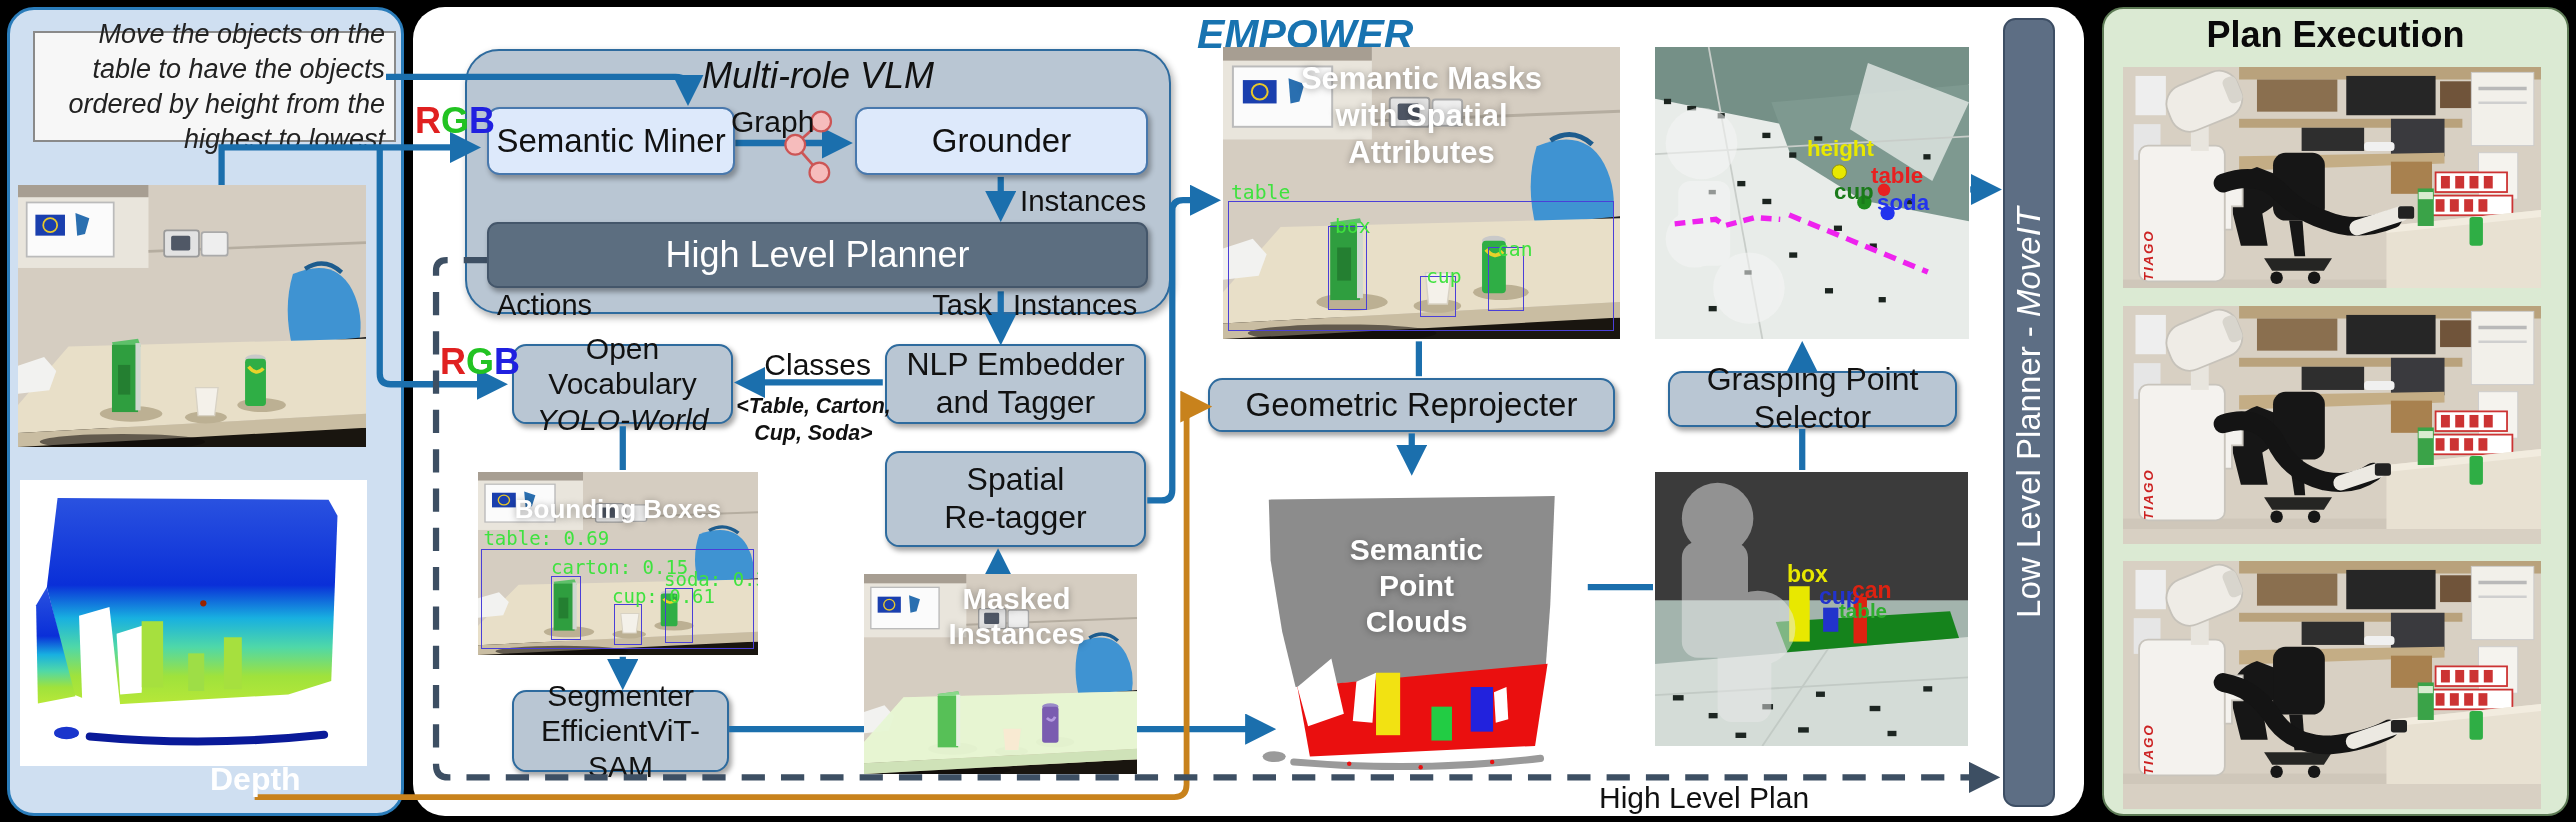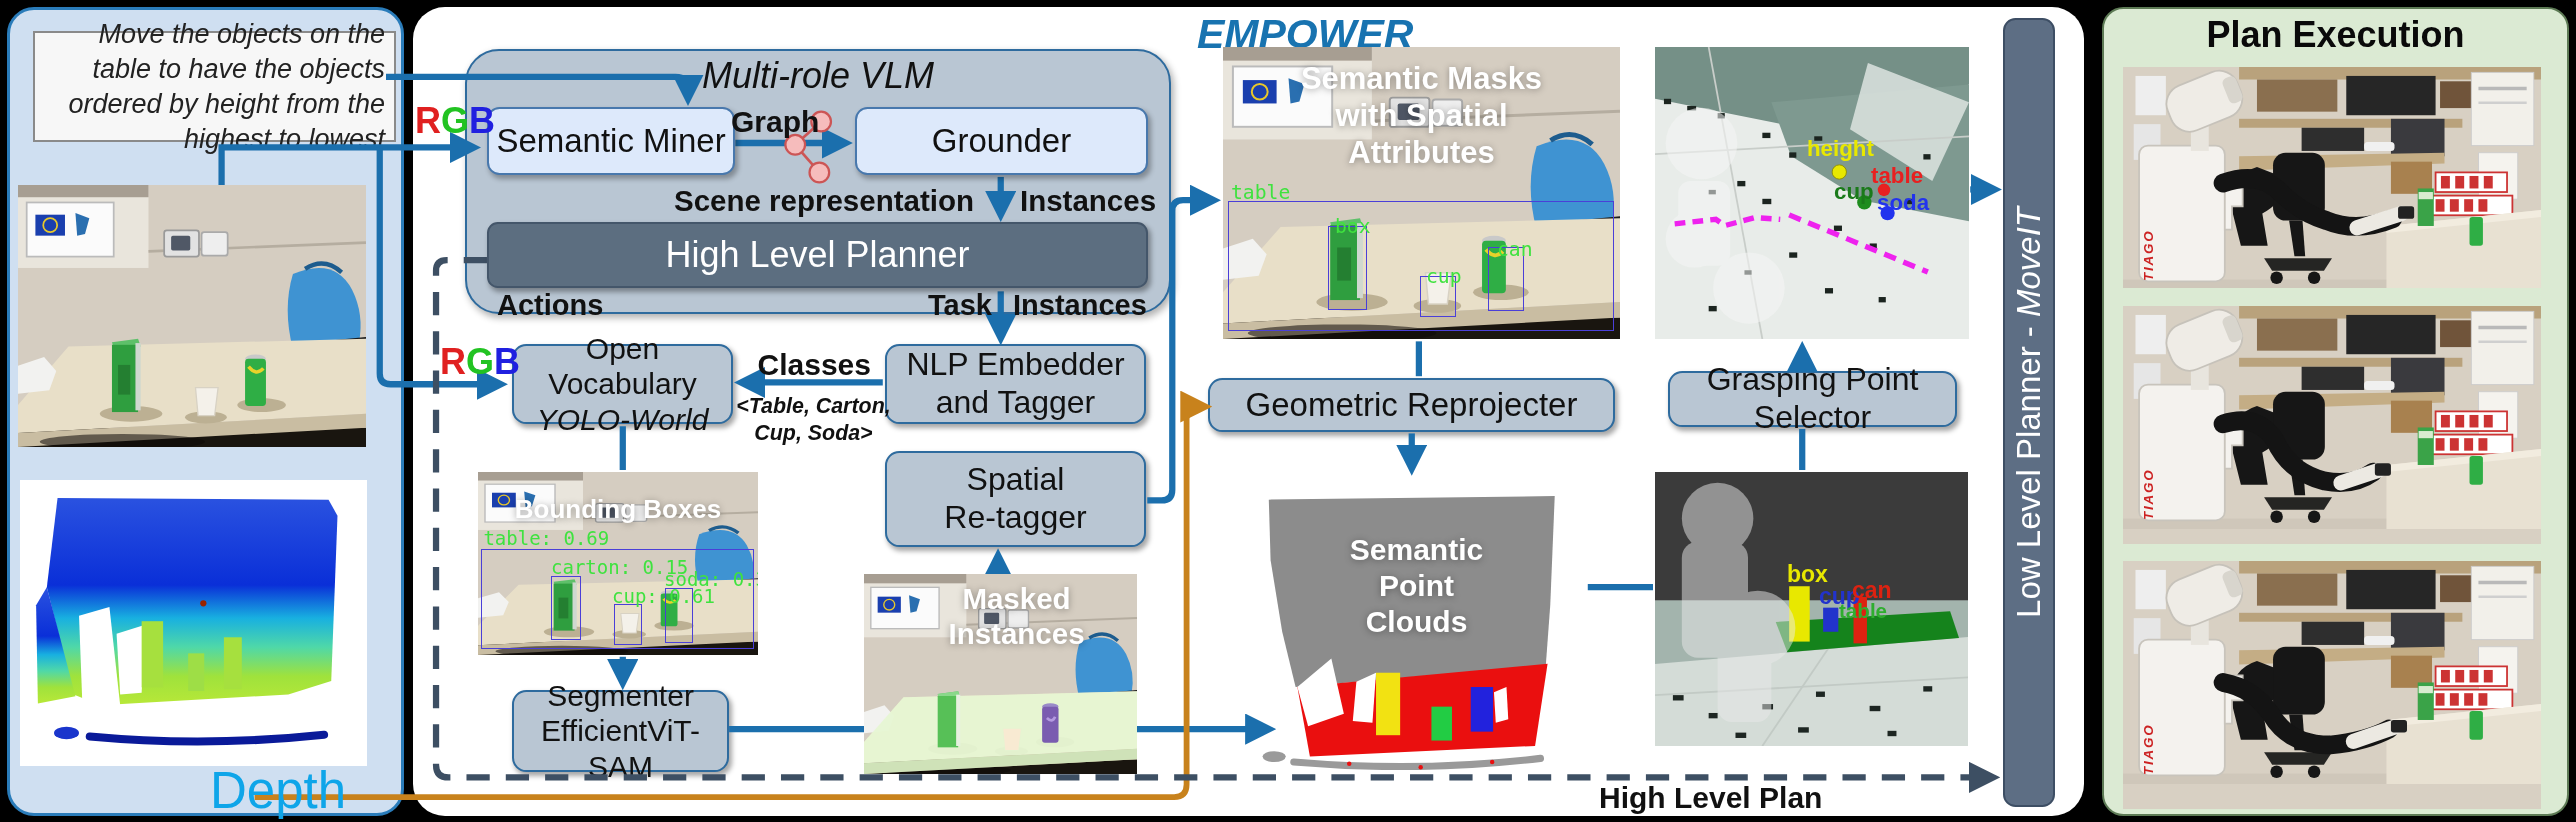--- a/index.html
+++ b/index.html
@@ -14,21 +14,21 @@
 #instruction-box{left:23px;top:21.4px;width:363px;height:111px;background:#f7f7f7;border:2.7px solid #8a8a8a;
   font-style:italic;font-size:27px;line-height:1.3;color:#222;display:flex;align-items:center;justify-content:center;text-align:right;padding:3.6px 9px}
 .gbox{position:absolute;background:#b9c6d3;border:2.7px solid #2e6b9e;border-radius:14.3px;color:#111;
   display:flex;flex-direction:column;align-items:center;justify-content:center;text-align:center;line-height:1.18;
   box-shadow:2.7px 3.6px 5.4px rgba(0,0,0,.35)}
 .lbox{position:absolute;background:#dde9fb;border:2.7px solid #4878ad;border-radius:12.5px;color:#111;
   display:flex;align-items:center;justify-content:center;text-align:center;box-shadow:2.7px 3.6px 5.4px rgba(0,0,0,.30)}
 #vlm-container{left:465px;top:49px;width:706px;height:265px;background:#b9c6d3;border:2.7px solid #2e6b9e;border-radius:34px;z-index:1;box-shadow:2.7px 3.6px 7.1px rgba(0,0,0,.3)}
 #hlp-box{left:487px;top:222px;width:661px;height:66px;background:#5c6e80;border:2.7px solid #44566a;border-radius:10.7px;color:#fff;
   display:flex;align-items:center;justify-content:center;font-size:36px;box-shadow:2.7px 3.6px 5.4px rgba(0,0,0,.35)}
-.blabel{position:absolute;font-weight:bold;color:#111}
+.blabel{position:absolute;font-weight:normal;color:#111}
 .rgb{position:absolute;font-weight:bold;font-size:36px;z-index:4}
 .rgb .r{color:#e02020}.rgb .g{color:#22c322}.rgb .b{color:#2020e0}
 .z3{z-index:3}
 .scene{position:absolute;overflow:hidden;z-index:3}
 .scene svg{position:absolute;left:0;top:0;width:100%;height:100%}
 .scenelabel{position:absolute;font-family:"DejaVu Sans Mono",monospace;font-size:19px;color:#3fe23f;white-space:nowrap;z-index:5}
 .bb{position:absolute;border:1.8px solid #4a3fd8;z-index:4}
 .imgtitle{position:absolute;color:#fff;font-weight:bold;text-align:center;z-index:5;text-shadow:0 0.9px 7.1px rgba(0,0,0,.35);line-height:1.2}
 #llp-bar{left:2003px;top:18px;width:52px;height:789px;background:#5d6e84;border:2.7px solid #3d4e64;border-radius:12.5px;z-index:3;
   display:flex;align-items:center;justify-content:center}
@@ -157,35 +157,34 @@
     <polygon points="66,152 100,142 112,252 70,258" fill="#fff"></polygon>
     <polygon points="108,172 140,162 136,238 112,240" fill="#fff"></polygon>
     <rect x="136" y="158" width="24" height="74" fill="#a6e03e"></rect>
     <rect x="188" y="194" width="18" height="42" fill="#9ede46"></rect>
     <rect x="228" y="176" width="20" height="58" fill="#a6e03e"></rect>
     <circle cx="205" cy="138" r="3.5" fill="#992200"></circle>
     <path d="M78,287 q130,12 262,-2" stroke="#0a1a99" stroke-width="9" fill="none" stroke-linecap="round"></path>
     <ellipse cx="52" cy="283" rx="14" ry="7" fill="#1a35cc"></ellipse>
   </svg>
 </div>
-<div class="abs" style="left:210px;top:761px;font-weight:normal;font-size:51px;color:#0ea5e9;z-index:4">Depth</div>
+<div class="abs" style="left:210px;top:761px;font-weight:bold;font-size:32px;color:#ffffff;z-index:4">Depth</div>
 
 <div id="mid-panel" class="panel"></div>
 <div class="abs" style="left:1197px;top:10.7px;font-size:41px;font-weight:bold;font-style:italic;color:#1873b0;z-index:3">EMPOWER</div>
 
 <div id="vlm-container" class="abs"></div>
 <div class="abs" style="left:465px;top:55px;width:706px;text-align:center;font-size:36px;font-style:italic;color:#111;z-index:3">Multi-role VLM</div>
 <div class="lbox z3" style="left:487px;top:107px;width:248px;height:68px;font-size:33px">
       <span>Semantic Miner</span>
     </div>
 <div class="lbox z3" style="left:855px;top:107px;width:293px;height:68px;font-size:33px">
       <span>Grounder</span>
     </div>
 <div class="blabel" style="left:731px;top:105px;font-size:30px;z-index:3">Graph</div>
-<div class="blabel" style="left:590px;top:184px;width:384px;text-align:right;font-size:29.5px;z-index:3">Scene representation</div>
 <div class="blabel" style="left:1020px;top:184px;font-size:29.5px;z-index:3">Instances</div>
 <div id="hlp-box" class="abs z3">
       <span>High Level Planner</span>
     </div>
 <div class="blabel" style="left:497px;top:289px;font-size:29px;z-index:3">Actions</div>
 <div class="blabel" style="left:849px;top:289px;width:143px;text-align:right;font-size:29px;z-index:3">Task</div>
 <div class="blabel" style="left:1013px;top:289px;font-size:29px;z-index:3">Instances</div>
 
 <div class="rgb" style="left:415px;top:100px"><span class="r">R</span><span class="g">G</span><span class="b">B</span></div>
 <div class="rgb" style="left:440px;top:341px"><span class="r">R</span><span class="g">G</span><span class="b">B</span></div>

